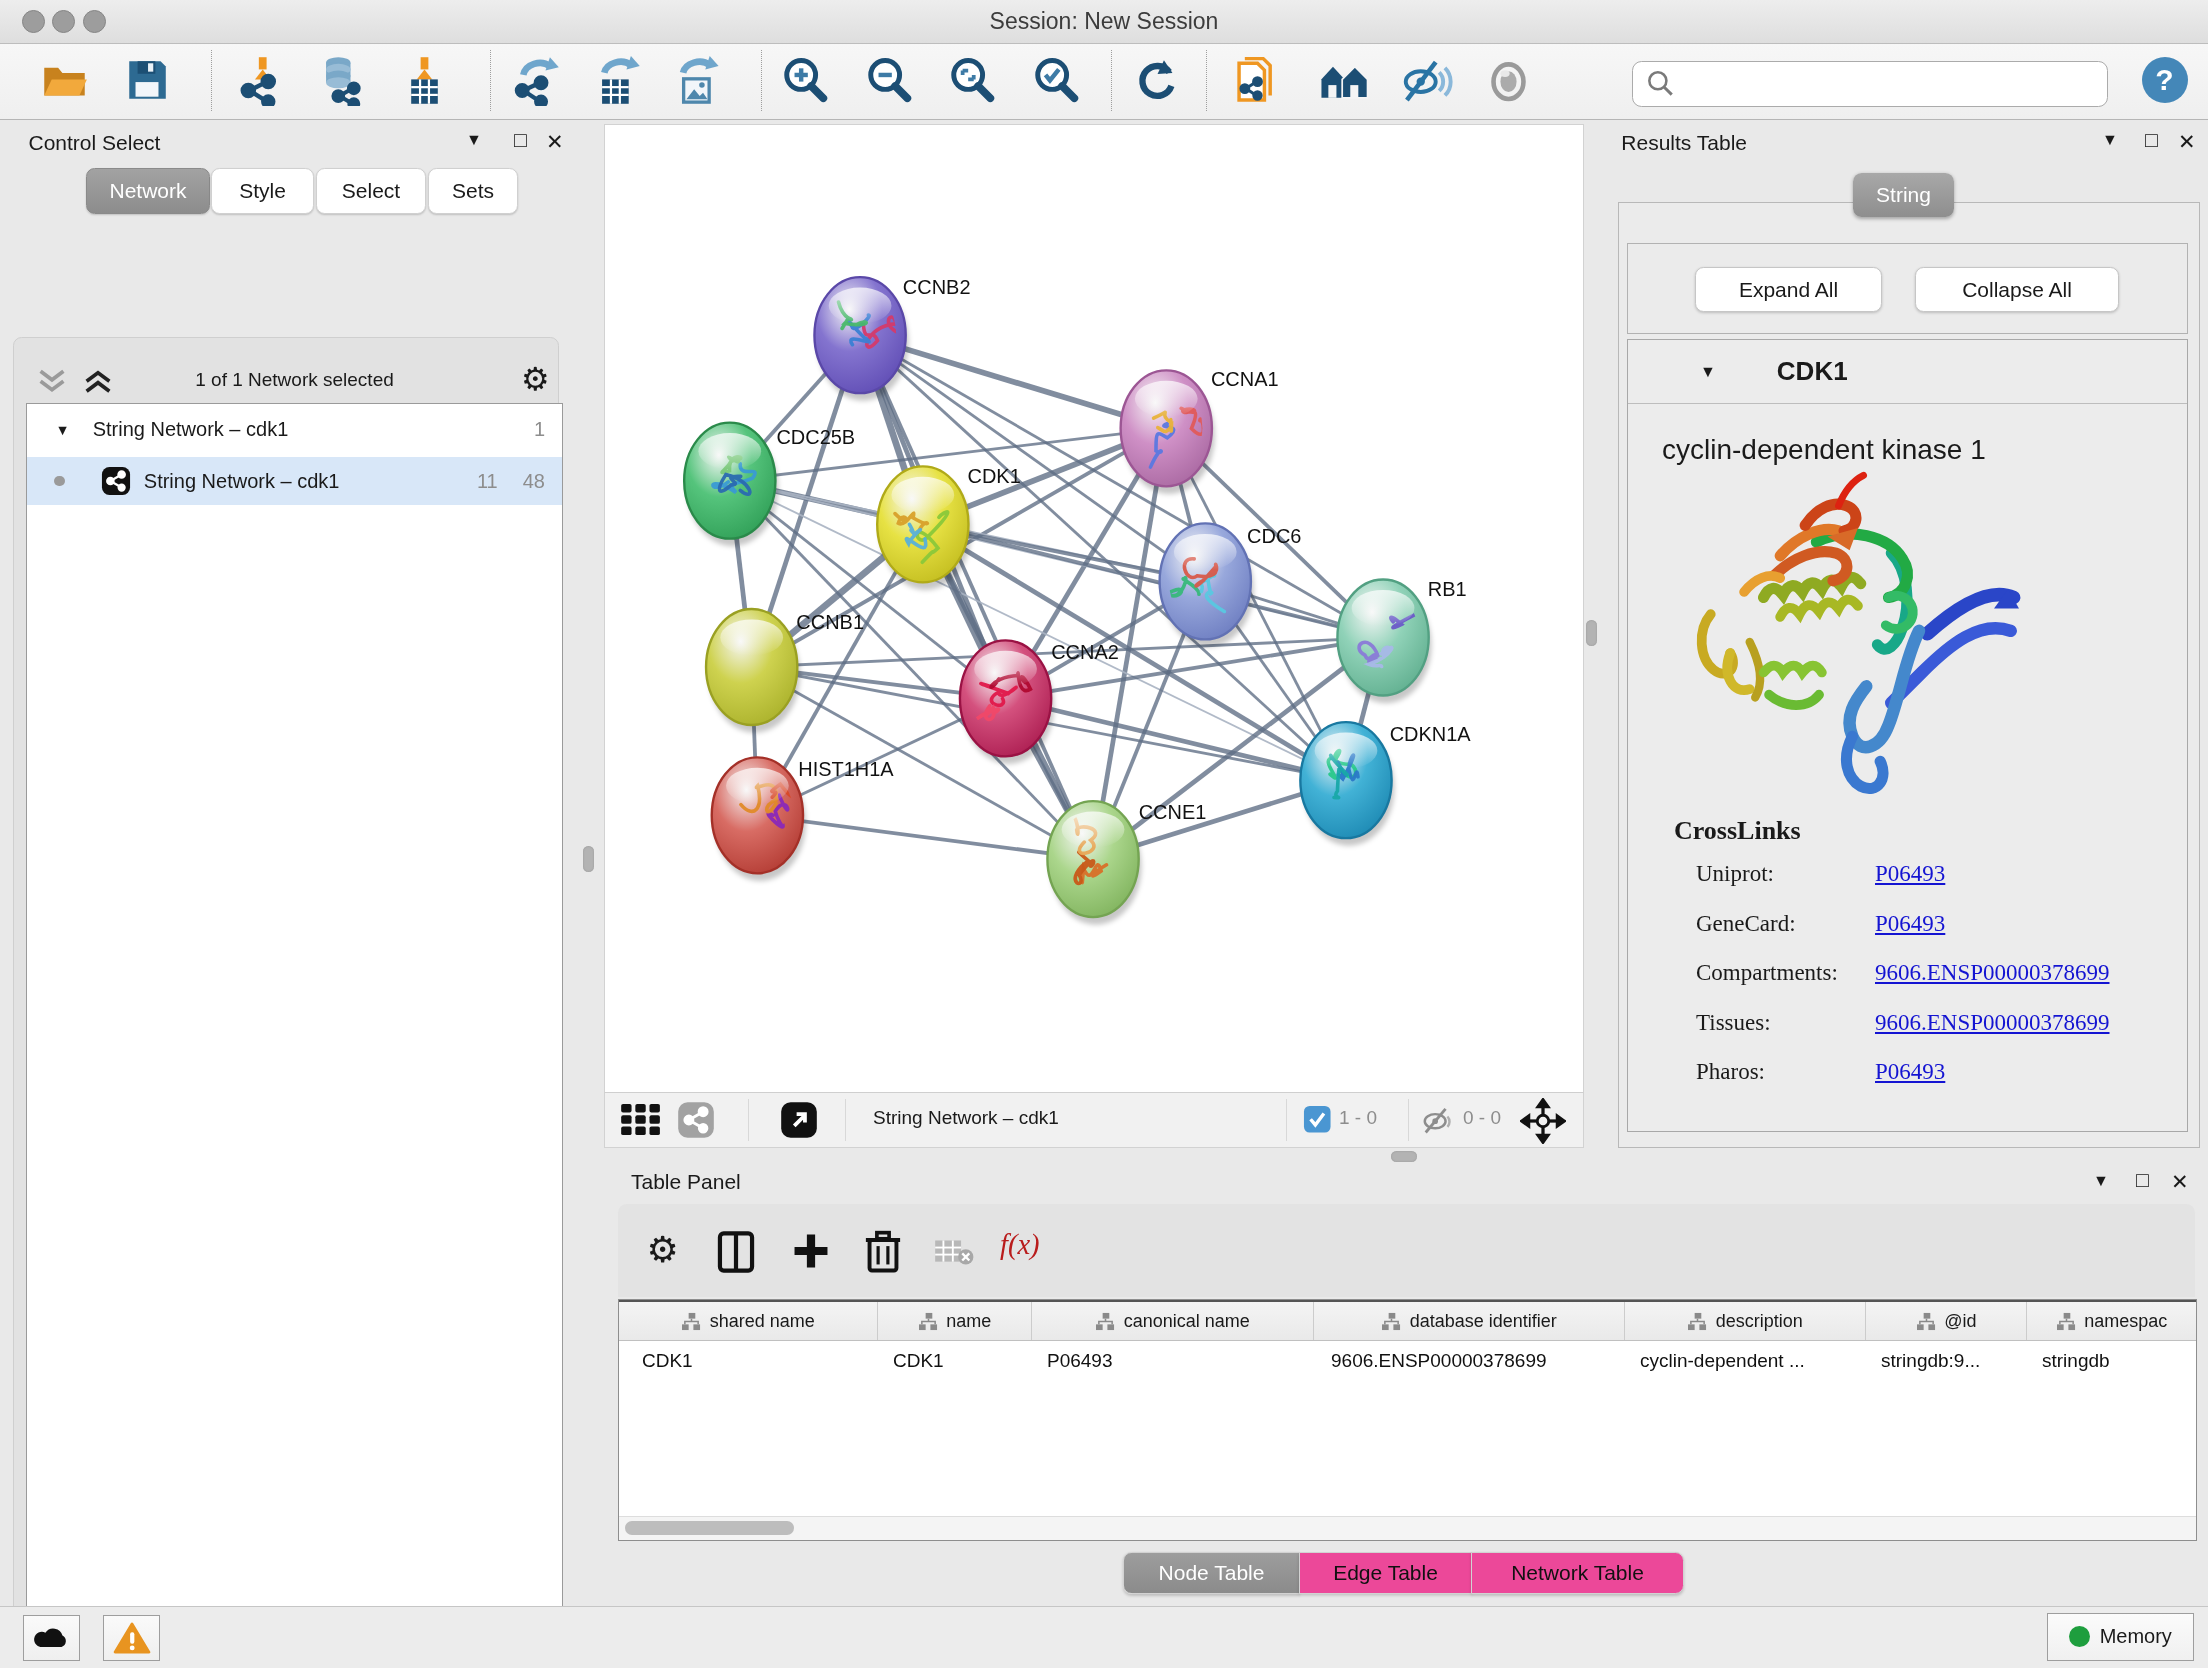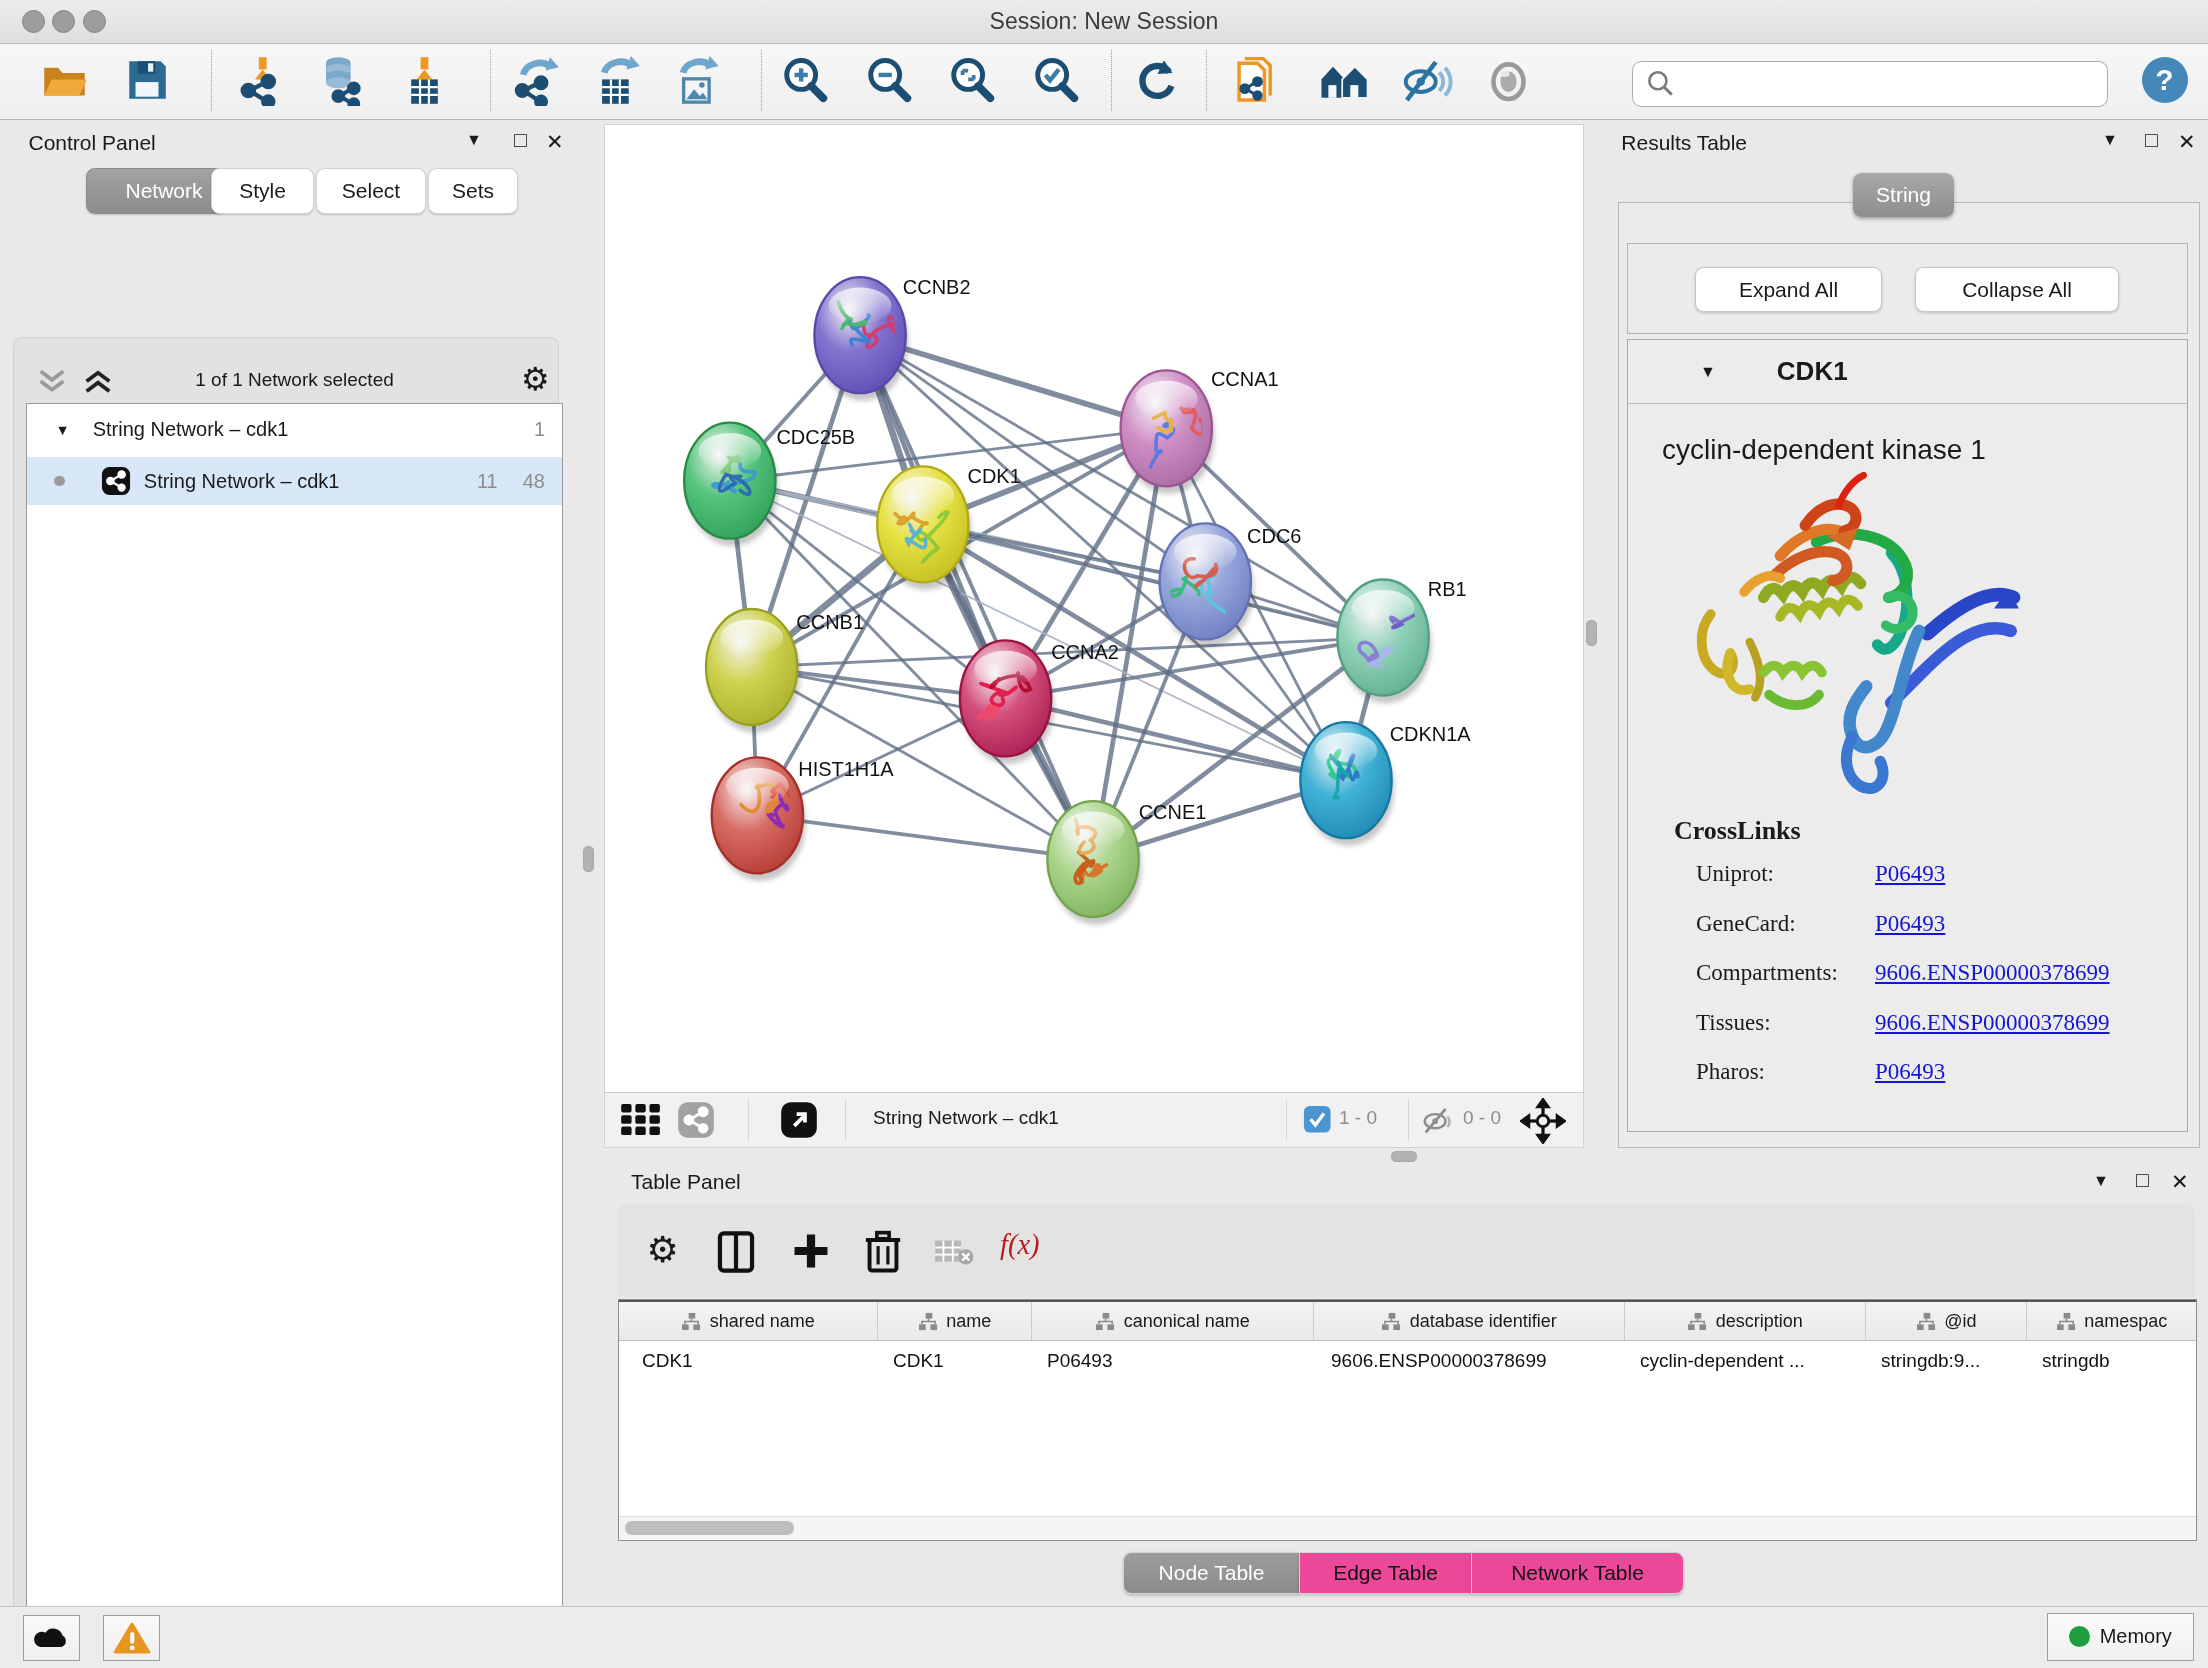--- a/index.html
+++ b/index.html
@@ -19,21 +19,21 @@
   .searchbox{position:absolute;left:1632px;top:17px;width:474px;height:44px;background:#fff;
              border:1.9px solid #ababab;border-radius:9.5px;display:flex;align-items:center;}
   .searchbox input{border:none;outline:none;flex:1;font-size:19px;font-family:inherit;background:transparent;margin-left:7.6px;}
   
   .ptitle{font-size:21px;color:#1a1a1a;}
   .pctl{font-size:21px;color:#1a1a1a;}
   .pctl.close{font-weight:bold;}
   
   .tabbtn{position:absolute;height:44px;border-radius:8.6px;background:#fff;border:1px solid #d0d0d0;
           box-shadow:0 1px 1.9px rgba(0,0,0,.18);font-size:21px;text-align:center;}
-  .tabbtn.sel{background:linear-gradient(#a2a2a2,#8c8c8c);color:#fff;border:1px solid #8a8a8a;padding-left:16px;}
+  .tabbtn.sel{background:linear-gradient(#a2a2a2,#8c8c8c);color:#fff;border:1px solid #8a8a8a;}
   .cp-box{left:13.3px;top:217px;width:544px;height:1368px;background:#e2e2e2;border:1px solid #cfcfcf;border-radius:8.6px;}
   .cp-list{left:26px;top:283px;width:535px;height:1297px;background:#fff;border:1.9px solid #9a9a9a;}
   .treerow{position:absolute;left:0;width:100%;height:48px;display:flex;align-items:center;font-size:20px;}
   .treerow .cnt{color:#8d8d8d;}
   .rowsel{background:#d8e7f8;}
   .graydot{width:10.5px;height:10.5px;border-radius:50%;background:#9a9a9a;}
   
   .netcanvas{left:604px;top:124px;width:978px;height:968px;background:#fff;border:1px solid #d2d2d2;}
   .netbar{left:604px;top:1092px;width:978px;height:54px;background:#f1f1f1;border:1px solid #d2d2d2;border-top:1px solid #cfcfcf;}
   .netbar .vsep{position:absolute;top:5.7px;height:42px;border-left:1.9px solid #d8d8d8;}
@@ -269,21 +269,21 @@
     </svg>
     <input type="text" value="" style="">
   </div>
   <div class="tbtn" style="left:2138px">
     <div style="width:46px;height:46px;border-radius:50%;background:#4487b8;color:#fff;font-size:30px;font-weight:bold;
          display:flex;align-items:center;justify-content:center;">?</div>
   </div>
 </div>
 
 <div class="abs" style="left:0;top:120px;width:580px;height:1484px;">
-  <div class="abs ptitle" style="left:28.5px;top:11.4px;">Control Panel</div>
+  <div class="abs ptitle" style="left:28.5px;top:11.4px;">Control Select</div>
   <div class="abs pctl" style="left:466px;top:11.4px;font-size:16px;">▼</div>
   <div class="abs pctl" style="left:514px;top:7.6px;">□</div>
   <div class="abs pctl close" style="left:546px;top:9.5px;">✕</div>
 
   <div class="abs tabbtn sel" style="left:86px;top:48px;width:122px;line-height:44px;">Network</div>
   <div class="abs tabbtn" style="left:211px;top:48px;width:101px;line-height:44px;">Style</div>
   <div class="abs tabbtn" style="left:316px;top:48px;width:108px;line-height:44px;">Select</div>
   <div class="abs tabbtn" style="left:428px;top:48px;width:88px;line-height:44px;">Sets</div>
 
   <div class="abs cp-box"></div>

